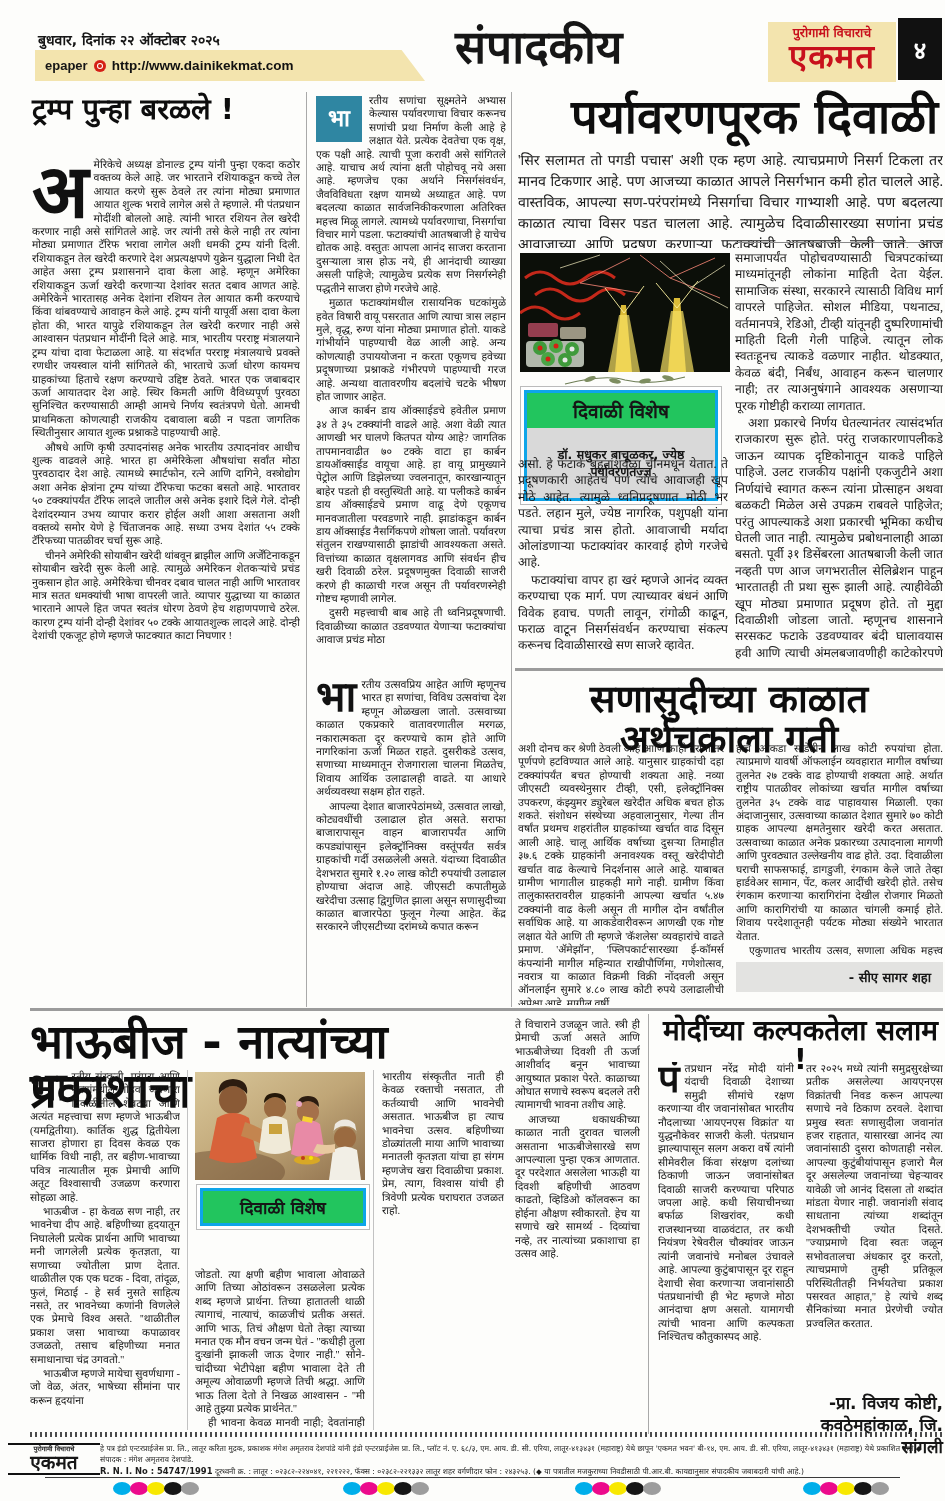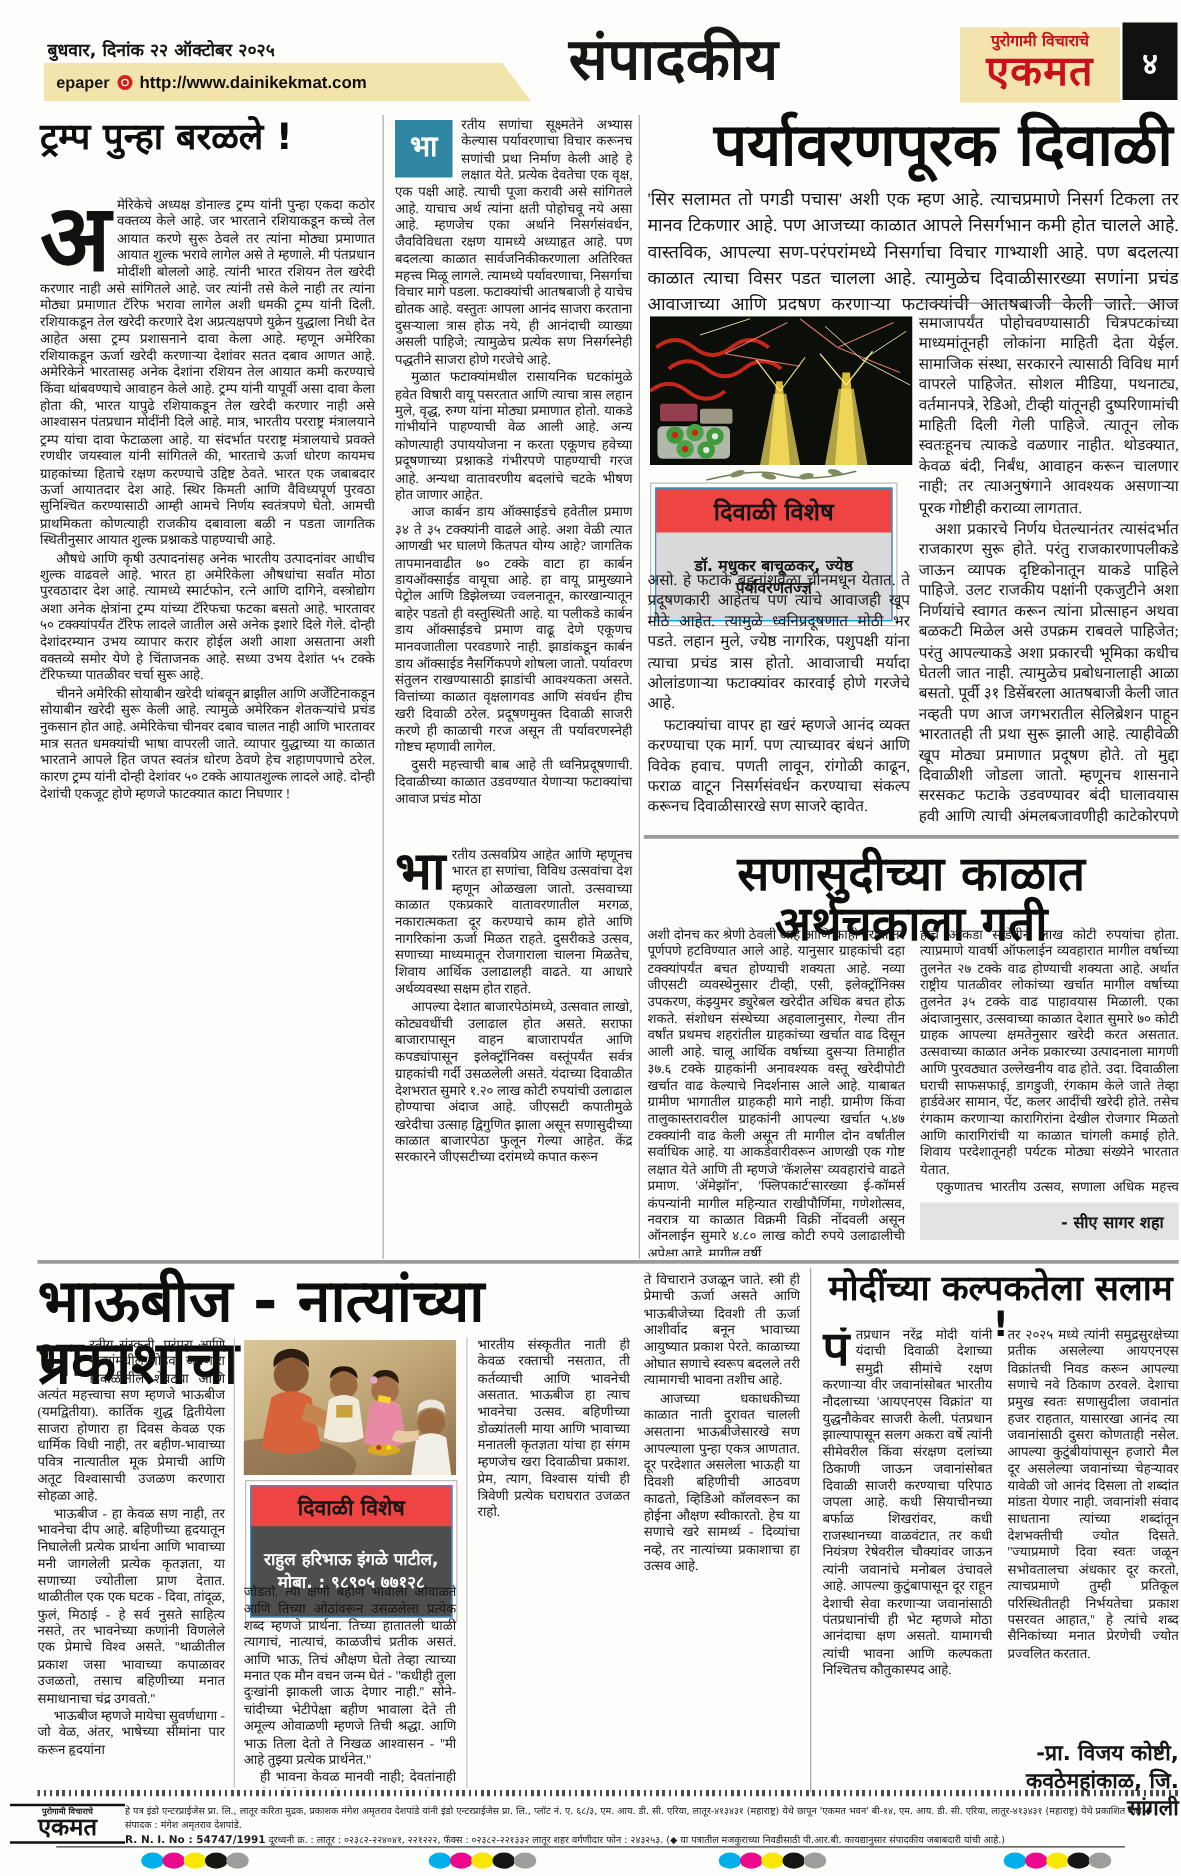--- a/index.html
+++ b/index.html
@@ -31,21 +31,21 @@
   .body{font-size:10.6px;line-height:13.4px;text-align:justify;overflow:hidden;}
   .body-lg{font-size:12.2px;line-height:16.4px;text-align:justify;overflow:hidden;}
   .para{margin:0 0 1px 0;text-indent:13px;}
   .para:first-child{text-indent:0;}
   .dropcap{float:left;font-family:"DejaVu Sans",sans-serif;font-weight:bold;line-height:.9;
            padding:0 5px 0 0;color:#111;}
   .dropcap-box{float:left;background:#2f86a2;color:#fff;font-family:"DejaVu Sans",sans-serif;
                font-weight:bold;display:flex;align-items:center;justify-content:center;margin:2px 7px 2px 0;}
   .intro{font-size:14.2px;line-height:21px;text-align:justify;overflow:hidden;}
   
-  .special-box{border:1px solid #0ea5e9;box-shadow:0 0 0 3px #fff,0 0 0 4px #bbb;background:#ef4444;text-align:center;}
+  .special-box{border:3px solid #0ea5e9;box-shadow:0 0 0 3px #fff,0 0 0 4px #bbb;background:#22c55e;text-align:center;}
   .special-title{font-family:"DejaVu Sans",sans-serif;font-weight:900;font-size:19px;padding:5px 0 4px;}
   .special-author{background:#d9d9d9;font-weight:bold;font-size:12.5px;padding:18px 3px;font-family:"DejaVu Sans",sans-serif;}
   .special-author.dark{background:#4e4e4e;color:#fff;font-size:13.5px;line-height:1.35;}
   .byline-box{background:#e3e3e1;font-weight:bold;font-size:13px;text-align:right;
               padding:6px 12px;font-family:"DejaVu Sans",sans-serif;}
   .sign{font-weight:bold;text-align:right;font-size:17px;line-height:1.3;font-family:"DejaVu Sans",sans-serif;}
   
   .footer-logo{border-top:2px solid #111;border-bottom:2px solid #111;text-align:center;padding:1px 4px;}
   .footer-logo .tag{font-size:6.5px;font-weight:bold;font-family:"DejaVu Sans",sans-serif;line-height:1;}
   .footer-logo .ttl{font-size:19px;font-weight:900;font-family:"DejaVu Sans",sans-serif;line-height:1;}
@@ -228,24 +228,20 @@
       <path d="M140,80 q-14,4 -22,0 l4,-8 q10,2 18,0 z" fill="#e8c9a0"></path>
 
       <ellipse cx="112" cy="88" rx="13" ry="4.5" fill="#d8a826"></ellipse>
       <circle cx="108" cy="86" r="2" fill="#c03a1a"></circle>
         <circle cx="116" cy="86" r="2" fill="#f5e400"></circle>
     </svg>
   </div>
 
   <div class="abs special-box" style="left:200px;top:1188px;width:160px;">
     <div class="special-title" style="font-size:17px;">दिवाळी विशेष</div>
-    <div class="special-author dark">
-      <div>राहुल हरिभाऊ इंगळे पाटील,</div>
-      <div>मोबा. : ९८९०५ ७७१२८</div>
-    </div>
   </div>
   <div class="abs body" style="left:195px;top:1268px;width:170px;height:162px;">
       <p class="para">जोडतो. त्या क्षणी बहीण भावाला ओवाळते आणि तिच्या ओठांवरून उसळलेला प्रत्येक शब्द म्हणजे प्रार्थना. तिच्या हातातली थाळी त्यागाचं, नात्याचं, काळजीचं प्रतीक असतं. आणि भाऊ, तिचं औक्षण घेतो तेव्हा त्याच्या मनात एक मौन वचन जन्म घेतं - ''कधीही तुला दुःखांनी झाकली जाऊ देणार नाही.'' सोने-चांदीच्या भेटीपेक्षा बहीण भावाला देते ती अमूल्य ओवाळणी म्हणजे तिची श्रद्धा. आणि भाऊ तिला देतो ते निखळ आश्वासन - ''मी आहे तुझ्या प्रत्येक प्रार्थनेत.''</p>
       <p class="para">ही भावना केवळ मानवी नाही; देवतांनाही स्पर्शून गेलेली आहे. मृत्यूचा अधिपती यम आपल्या बहीण यमुनेकडे एका दिवशी आला, आणि तिच्या प्रेमाच्या अर्पणाने तोही मृदू झाला. तिच्या जेवणाच्या</p>
     </div>
   <div class="abs body" style="left:382px;top:1070px;width:122px;height:360px;">
       <p class="para">भारतीय संस्कृतीत नाती ही केवळ रक्ताची नसतात, ती कर्तव्याची आणि भावनेची असतात. भाऊबीज हा त्याच भावनेचा उत्सव. बहिणीच्या डोळ्यांतली माया आणि भावाच्या मनातली कृतज्ञता यांचा हा संगम म्हणजेच खरा दिवाळीचा प्रकाश. प्रेम, त्याग, विश्वास यांची ही त्रिवेणी प्रत्येक घराघरात उजळत राहो.</p>
     </div>
   <div class="abs body" style="left:515px;top:1018px;width:125px;height:412px;">
       <p class="para">ते विचाराने उजळून जाते. स्त्री ही प्रेमाची ऊर्जा असते आणि भाऊबीजेच्या दिवशी ती ऊर्जा आशीर्वाद बनून भावाच्या आयुष्यात प्रकाश पेरते. काळाच्या ओघात सणाचे स्वरूप बदलले तरी त्यामागची भावना तशीच आहे.</p>

